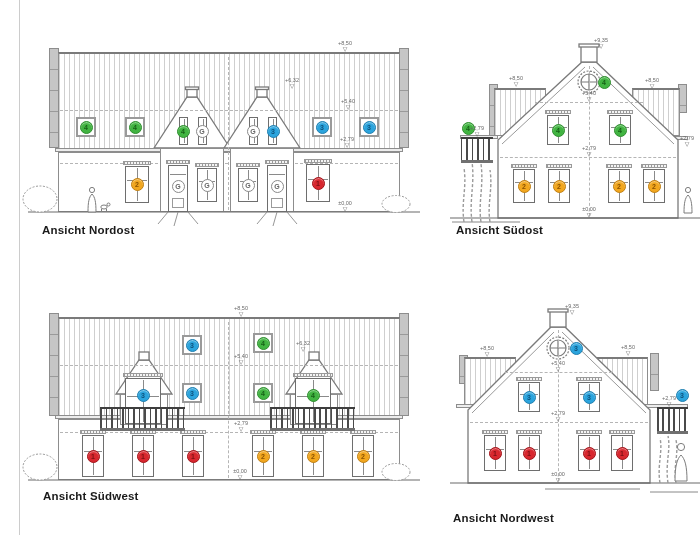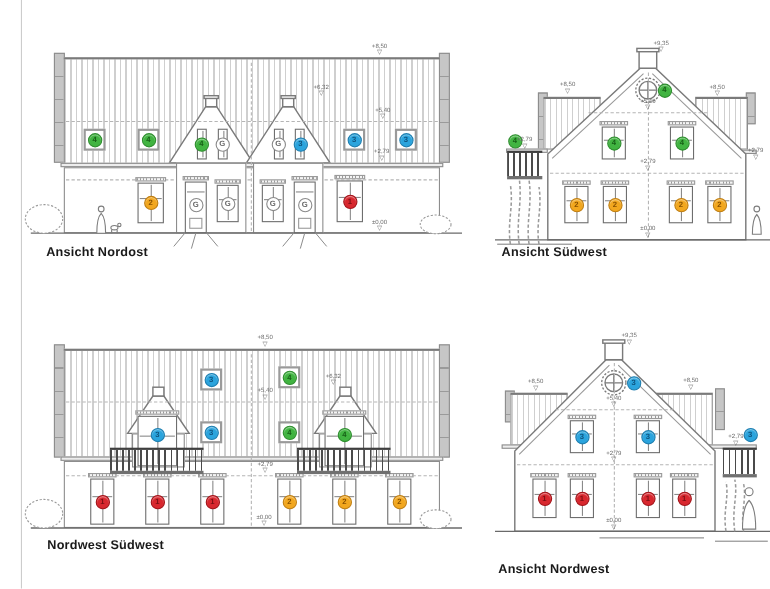--- a/index.html
+++ b/index.html
@@ -142,21 +142,21 @@
     <div class="abs z3 win" style="left:608px;top:169px;width:22px;height:34px">
         <i class="mh"></i>
         <i class="mv"></i>
       </div>
     <div class="abs z3 lintel" style="left:641px;top:164px;width:26px;height:4px"></div>
     <div class="abs z3 win" style="left:643px;top:169px;width:22px;height:34px">
         <i class="mh"></i>
         <i class="mv"></i>
       </div>
     <div class="abs z4 balc" style="left:461px;top:137px;width:32px;height:26px"></div>
-    <div class="abs z7 lbl" style="left:456px;top:224px">Ansicht Südwest</div>
+    <div class="abs z7 lbl" style="left:456px;top:224px">Ansicht Südost</div>
   </div>
 
   <div>
     <div class="abs z1 chim" style="left:49px;top:313px;width:10px;height:103px"></div>
     <div class="abs z1 chim" style="left:399px;top:313px;width:10px;height:103px"></div>
     <div class="abs z1 roof ridge" style="left:58px;top:317px;width:342px;height:99px"></div>
     <div class="abs z3 eave" style="left:55px;top:415px;width:348px;height:4px"></div>
     <div class="abs z3 wall" style="left:58px;top:419px;width:342px;height:61px"></div>
     <div class="abs z3 dash-h" style="left:60px;top:365px;width:338px"></div>
     <div class="abs z3 dash-h" style="left:60px;top:432px;width:338px"></div>
@@ -198,21 +198,21 @@
     <div class="abs z3 lintel" style="left:300px;top:430px;width:26px;height:4px"></div>
     <div class="abs z3 win" style="left:302px;top:435px;width:22px;height:42px">
         <i class="mh"></i>
         <i class="mv"></i>
       </div>
     <div class="abs z3 lintel" style="left:350px;top:430px;width:26px;height:4px"></div>
     <div class="abs z3 win" style="left:352px;top:435px;width:22px;height:42px">
         <i class="mh"></i>
         <i class="mv"></i>
       </div>
-    <div class="abs z7 lbl" style="left:43px;top:490px">Nordwest Südwest</div>
+    <div class="abs z7 lbl" style="left:43px;top:490px">Ansicht Südwest</div>
   </div>
 
   <div>
     <div class="abs z1 chim" style="left:459px;top:355px;width:9px;height:29px"></div>
     <div class="abs z1 chim" style="left:650px;top:353px;width:9px;height:38px"></div>
     <div class="abs z1 roof ridge" style="left:464px;top:357px;width:52px;height:48px"></div>
     <div class="abs z1 roof ridge" style="left:596px;top:357px;width:52px;height:48px"></div>
     <div class="abs z1 eave" style="left:456px;top:404px;width:36px;height:4px"></div>
     <div class="abs z1 eave" style="left:640px;top:404px;width:48px;height:4px"></div>
     <div class="abs z3 dash-h" style="left:505px;top:372px;width:107px"></div>

